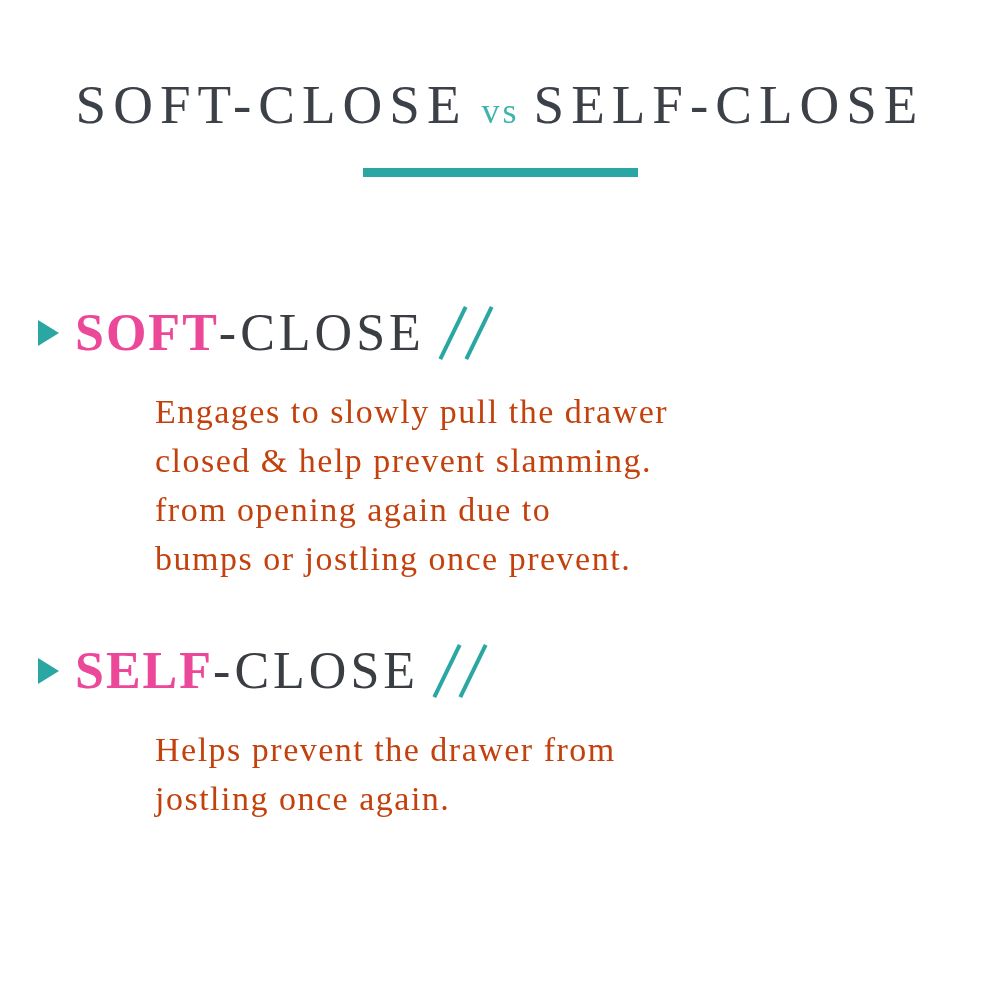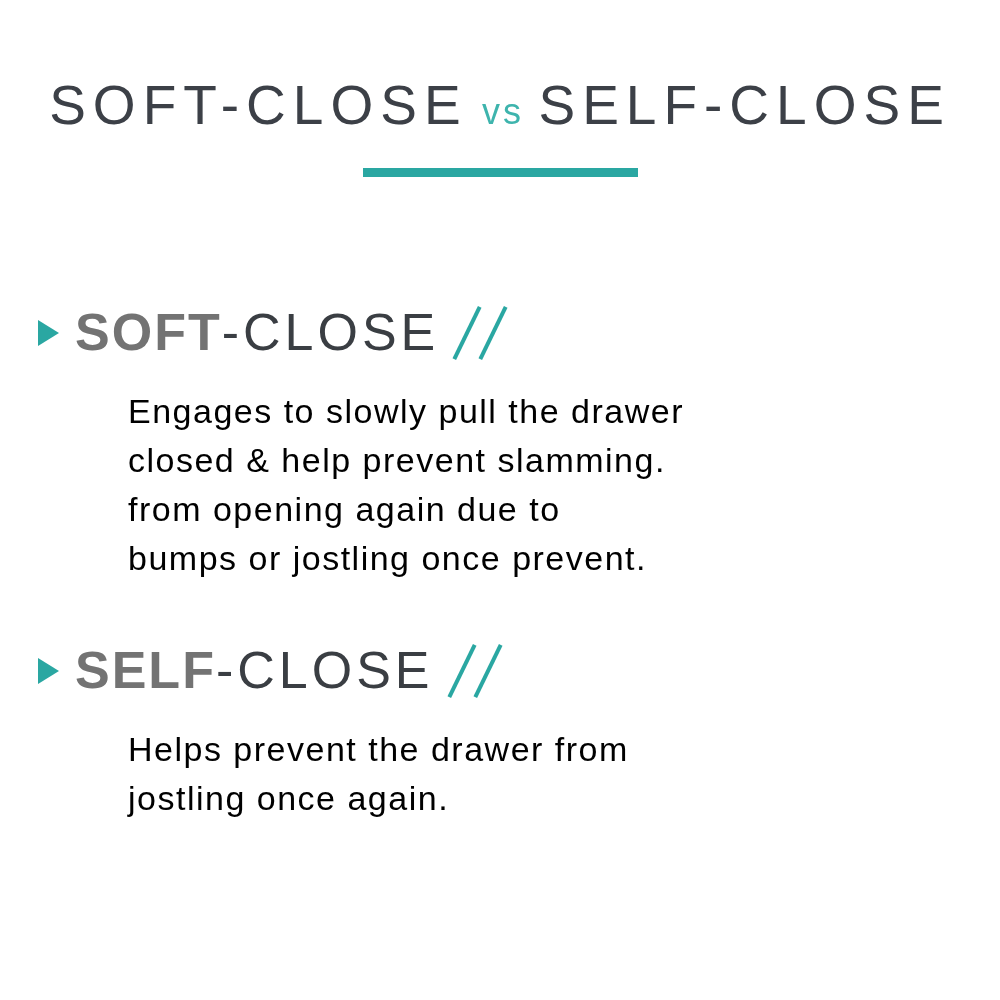--- a/index.html
+++ b/index.html
@@ -2,21 +2,21 @@
 <html><head>
 <meta charset="utf-8">
 <style>
   * { margin: 0; padding: 0; box-sizing: border-box; }
   html, body { background: #ffffff; }
   .page {
     position: relative;
     width: 1000px;
     height: 1000px;
     background: #ffffff;
-    font-family: Liberation Sans, sans-serif;
+    font-family: Liberation Serif, serif;
     overflow: hidden;
   }
   
   .title {
     margin-top: 72px;
     text-align: center;
     line-height: 1.2;
     white-space: nowrap;
   }
   .title .big {
@@ -54,21 +54,21 @@
     border-bottom: 13px solid transparent;
     margin-right: 16px;
     flex: 0 0 auto;
   }
   .heading-text {
     font-size: 52px;
     line-height: 1.1;
     white-space: nowrap;
   }
   .heading-text .hl {
-    color: #737373;
+    color: #ec4899;
     font-weight: 700;
     letter-spacing: 2px;
   }
   .heading-text .hr {
     color: #3a3e43;
     font-weight: 400;
     letter-spacing: 4px;
     text-align: center;
   }
   .slashes {
@@ -79,26 +79,26 @@
   }
   .slash {
     width: 4px;
     height: 58px;
     background: #2aa7a2;
     transform: rotate(26deg);
   }
   .slash + .slash { margin-left: 22px; }
   
   .body-text {
-    margin-left: 90px;  
+    margin-left: 117px;  
     margin-top: 24px;
     font-size: 34px;
     line-height: 49px;
     letter-spacing: 1.5px;
-    color: #000000;
+    color: #c2410c;
     font-weight: 400;
   }
 </style>
 </head>
 <body>
 
 <div class="page">
 
   <div class="title">
     <span class="big">SOFT-CLOSE</span>

